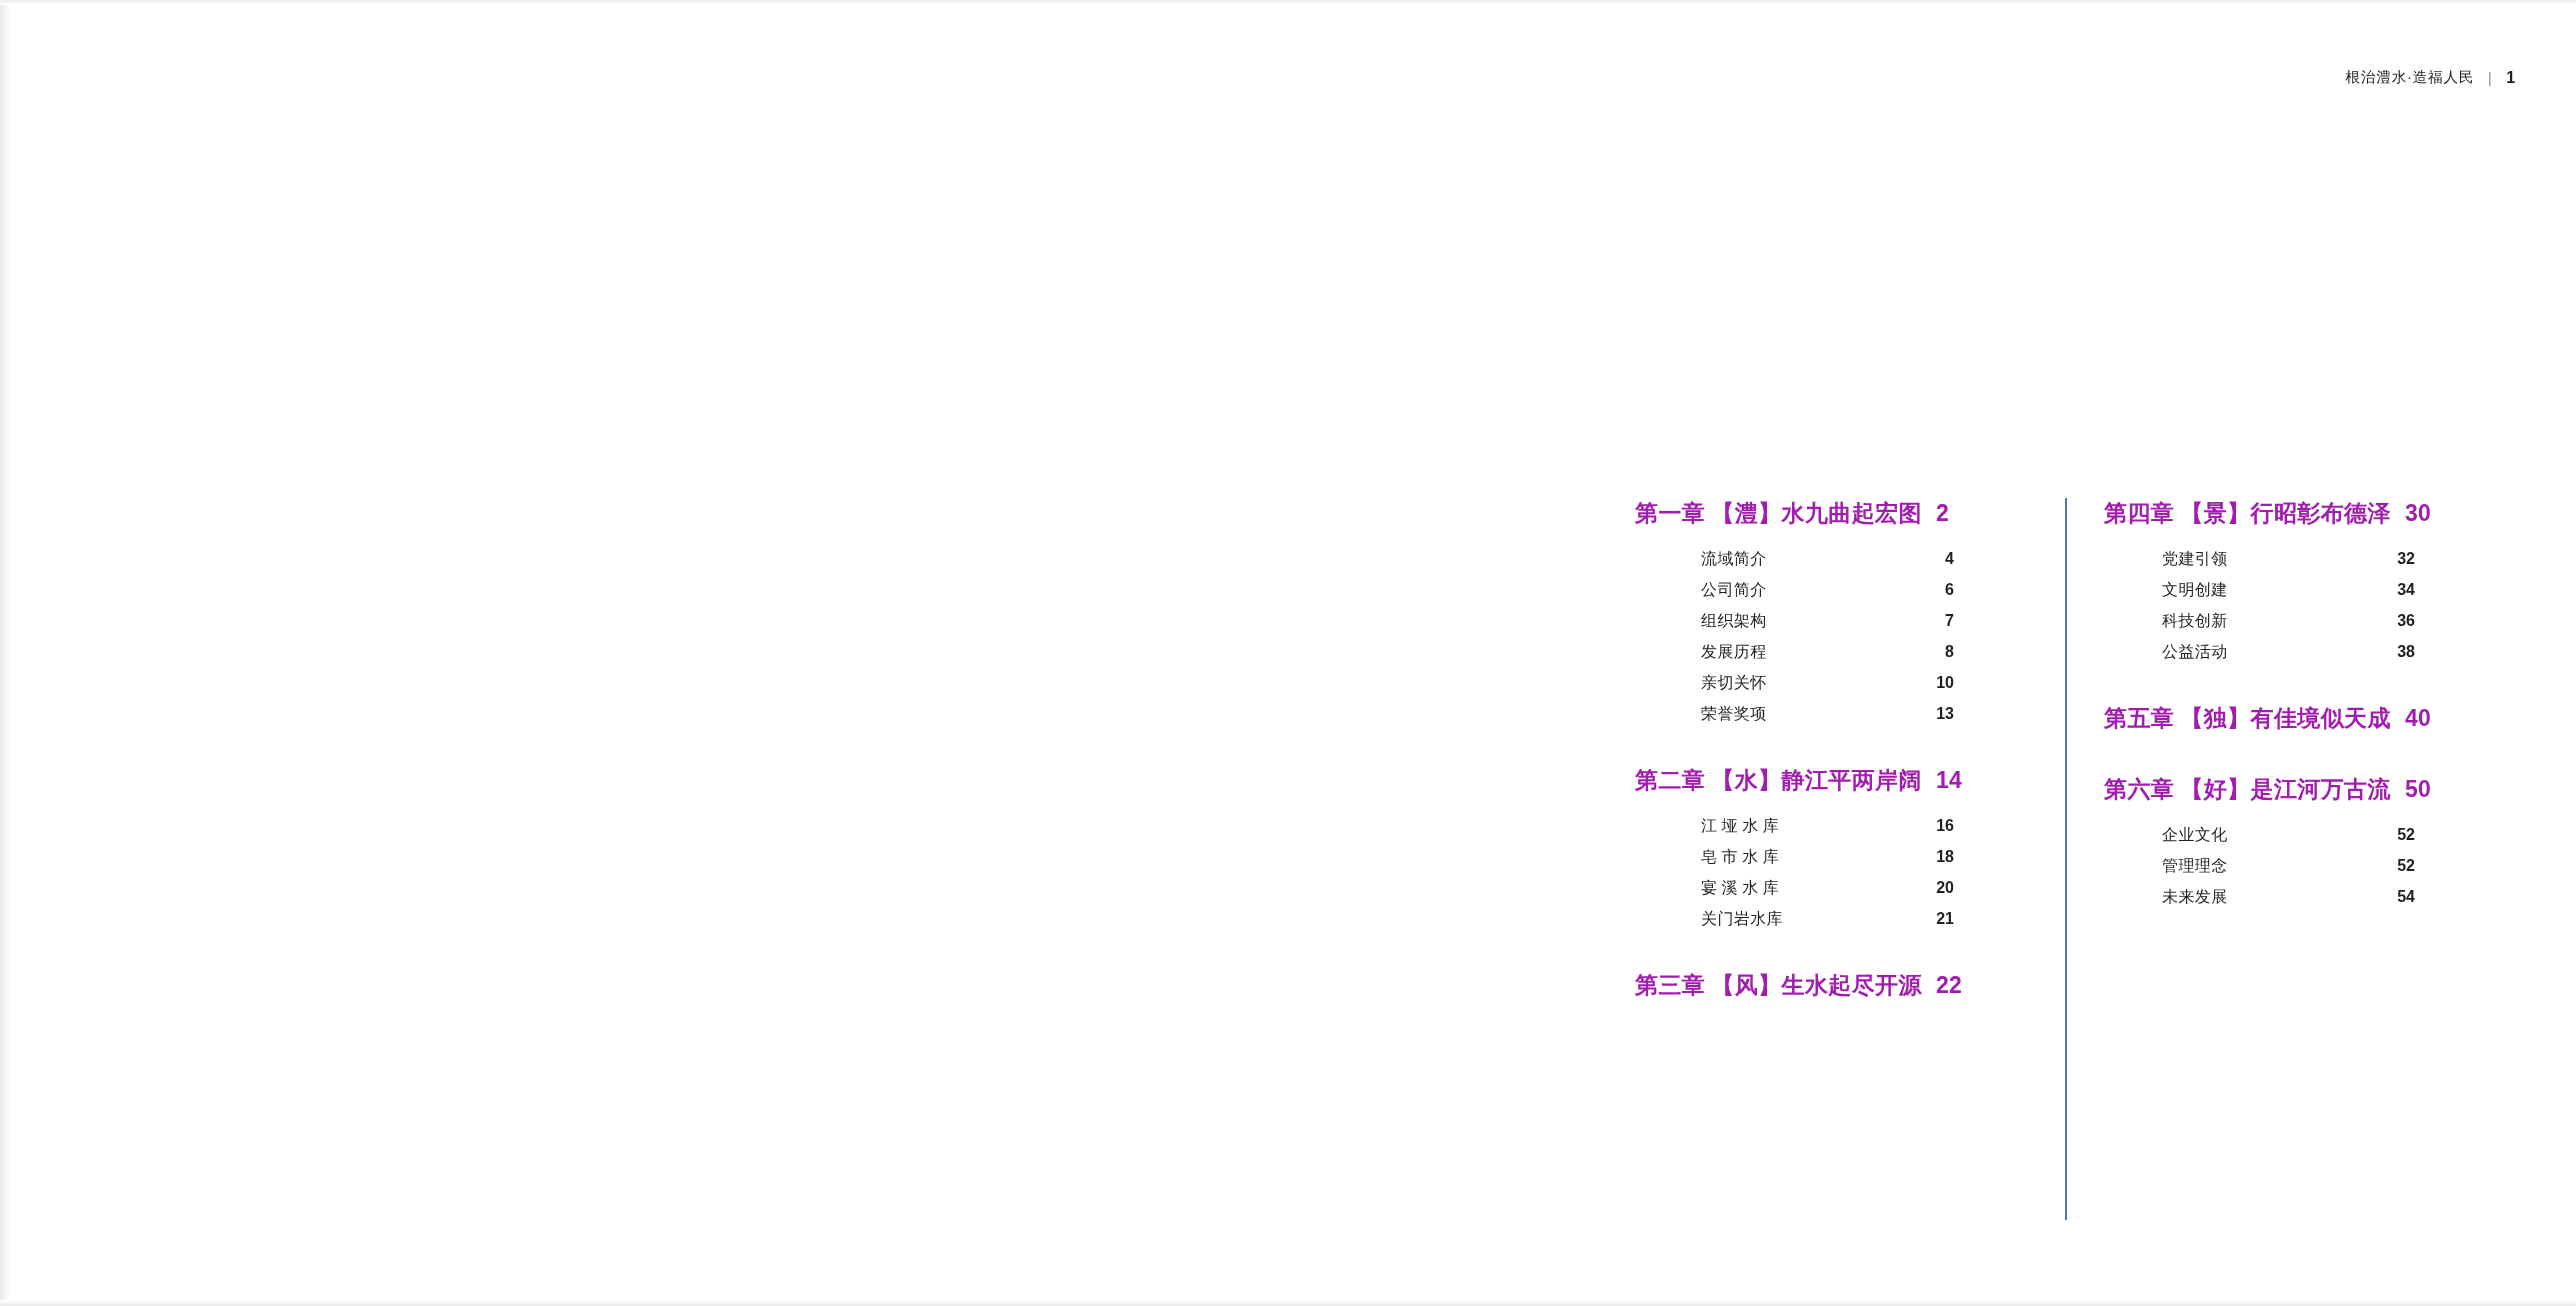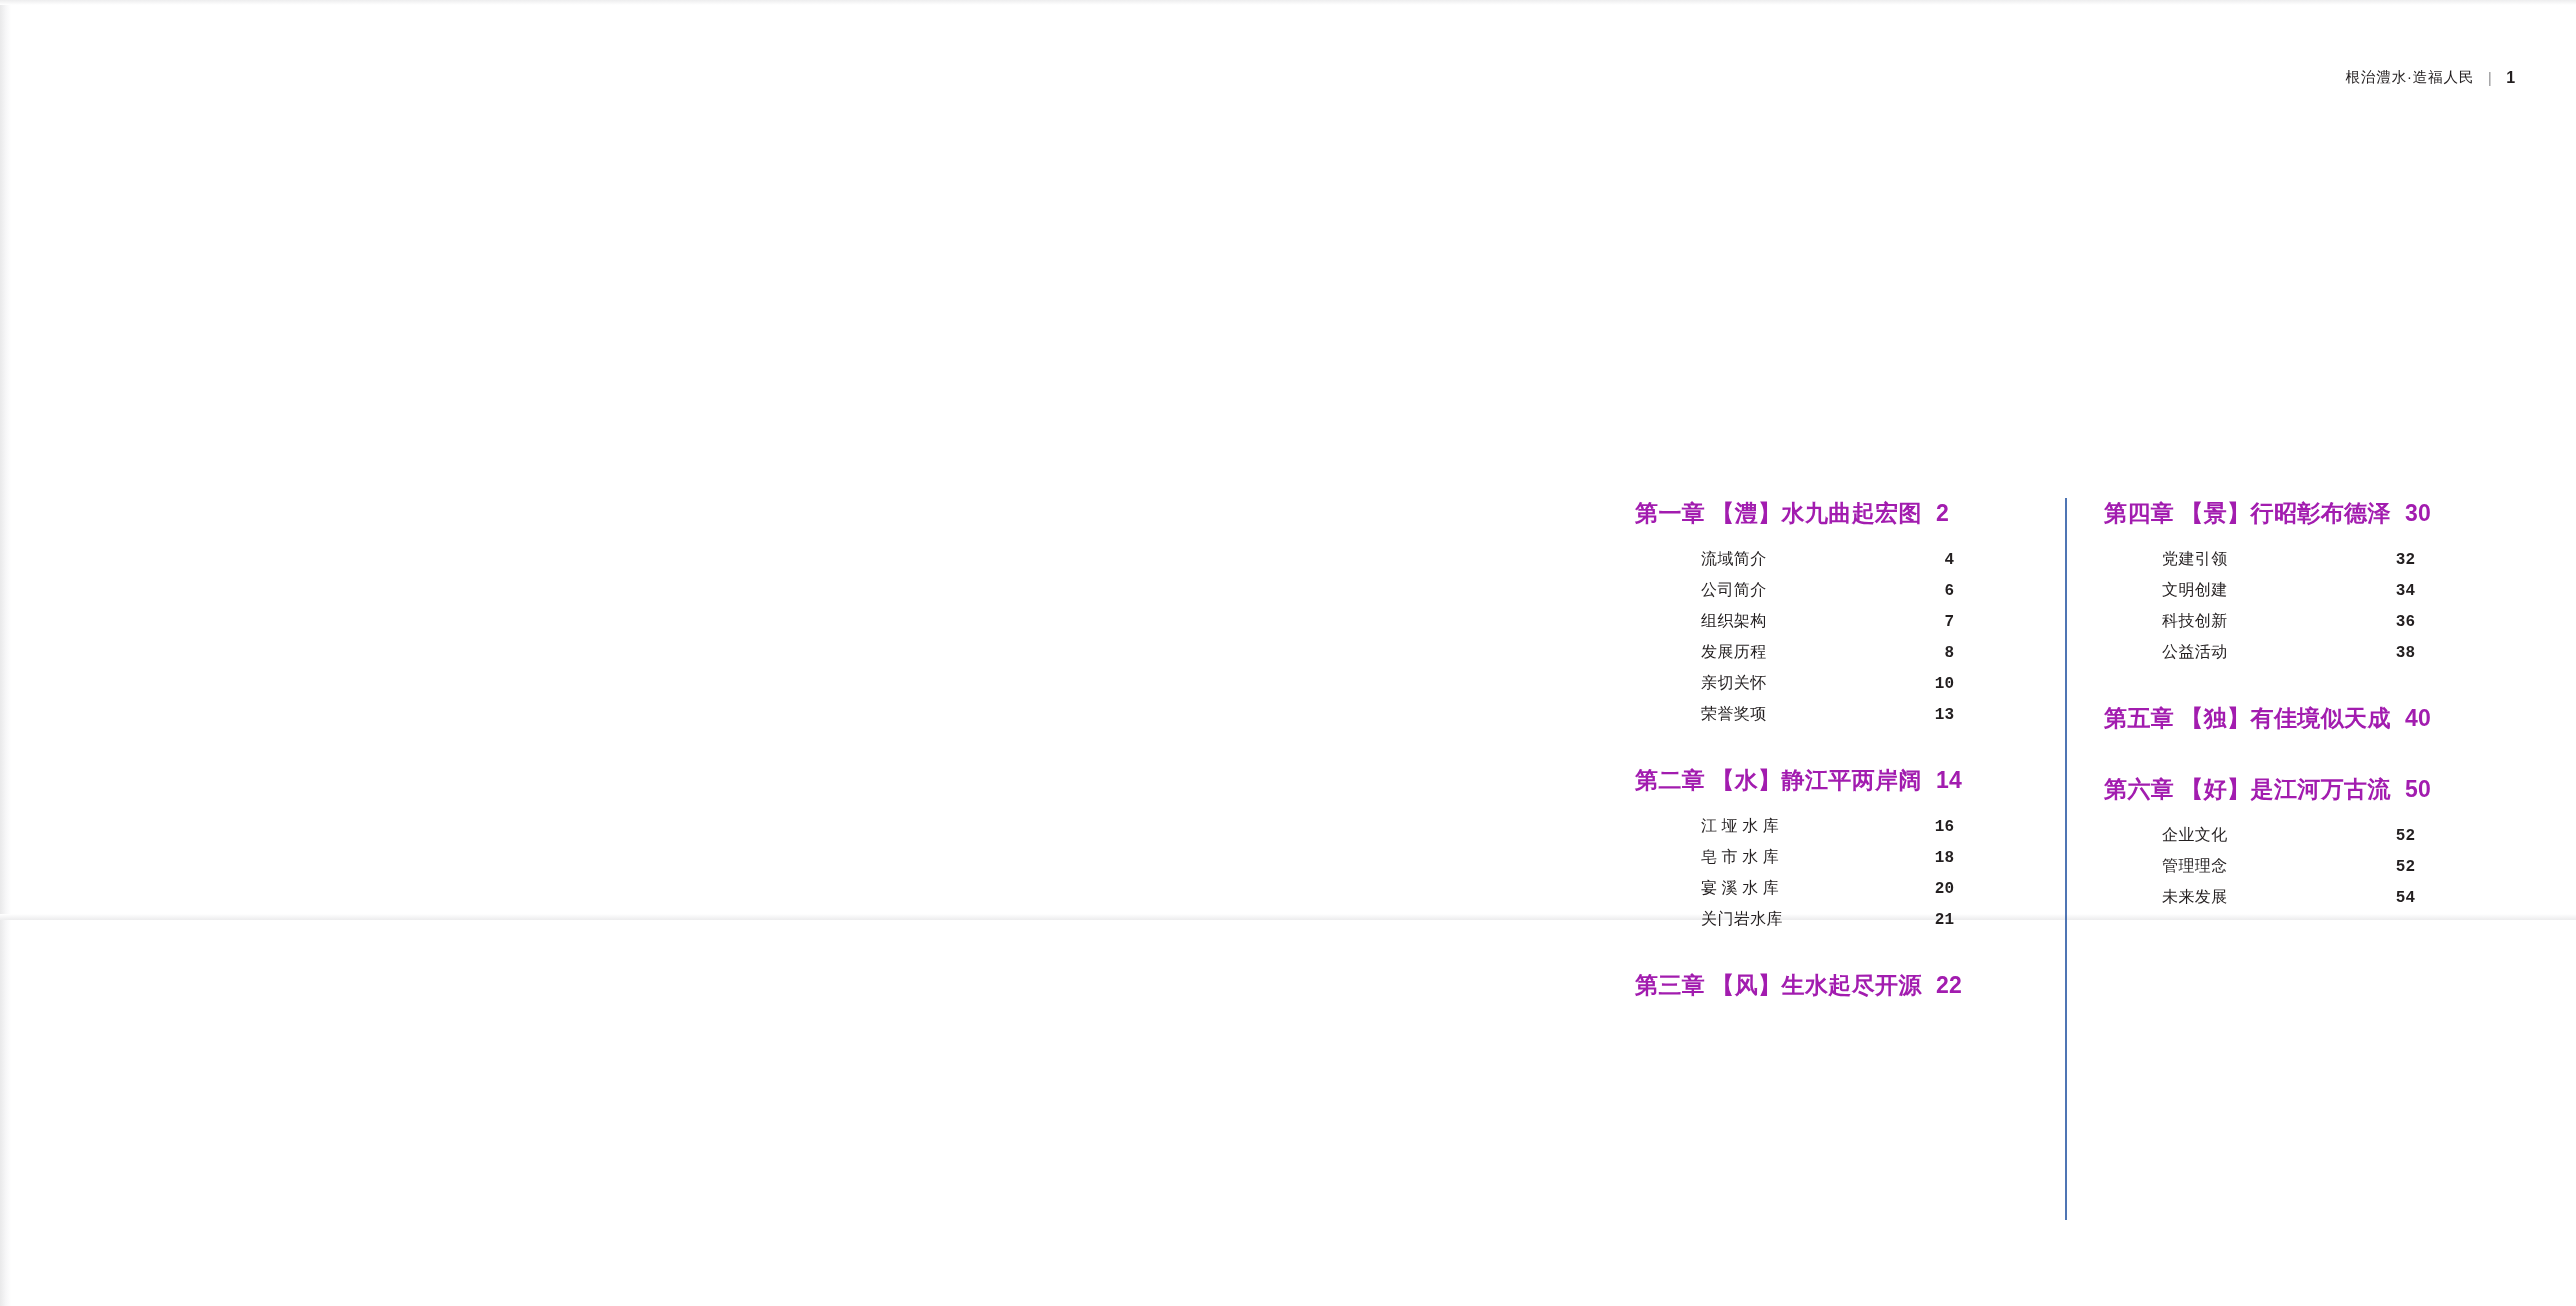--- a/index.html
+++ b/index.html
@@ -14,21 +14,21 @@
     font-family: "Liberation Sans", "DejaVu Sans", sans-serif;
     overflow: hidden;
   }
 
   
   .page {
     position: absolute;
     left: 0;
     top: 0;
     width: 2576px;
-    height: 920px;
+    height: 1306px;
     background: #ffffff;
   }
 
   
   .page-edge {
     position: absolute;
     left: 0;
     top: 0;
     width: 10.7px;
     height: 1306px;
@@ -143,21 +143,20 @@
   .entries {
     margin-left: 66px;
   }
   .entry {
     display: flex;
     align-items: baseline;
     font-size: 16px;
     color: #231f20;
     margin-bottom: 10px;
     width: 253px;
-    font-family: Liberation Mono, monospace;
   }
   .entry .e-label {
     flex: 1 1 auto;
     letter-spacing: 0.4px;
     white-space: nowrap;
   }
   .entry .e-label.spaced {
     letter-spacing: 4.6px;
   }
   .entry .e-page {

